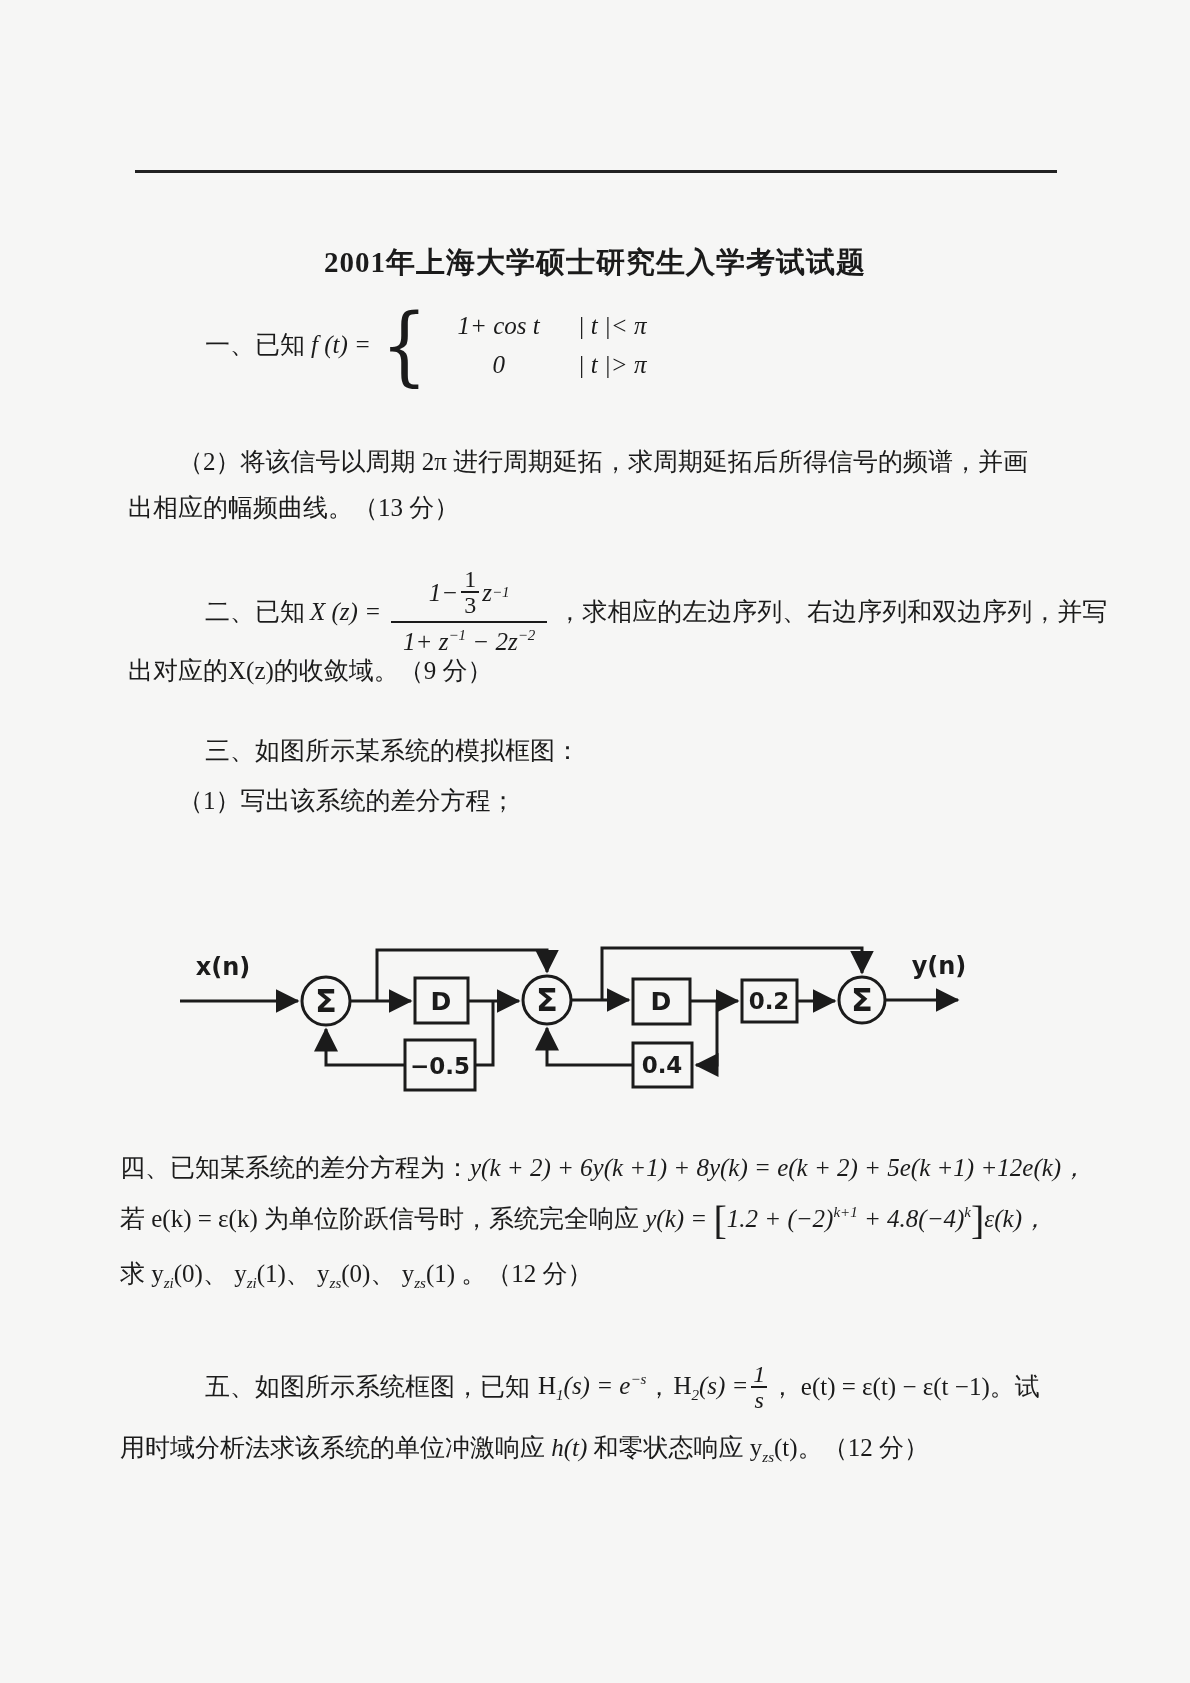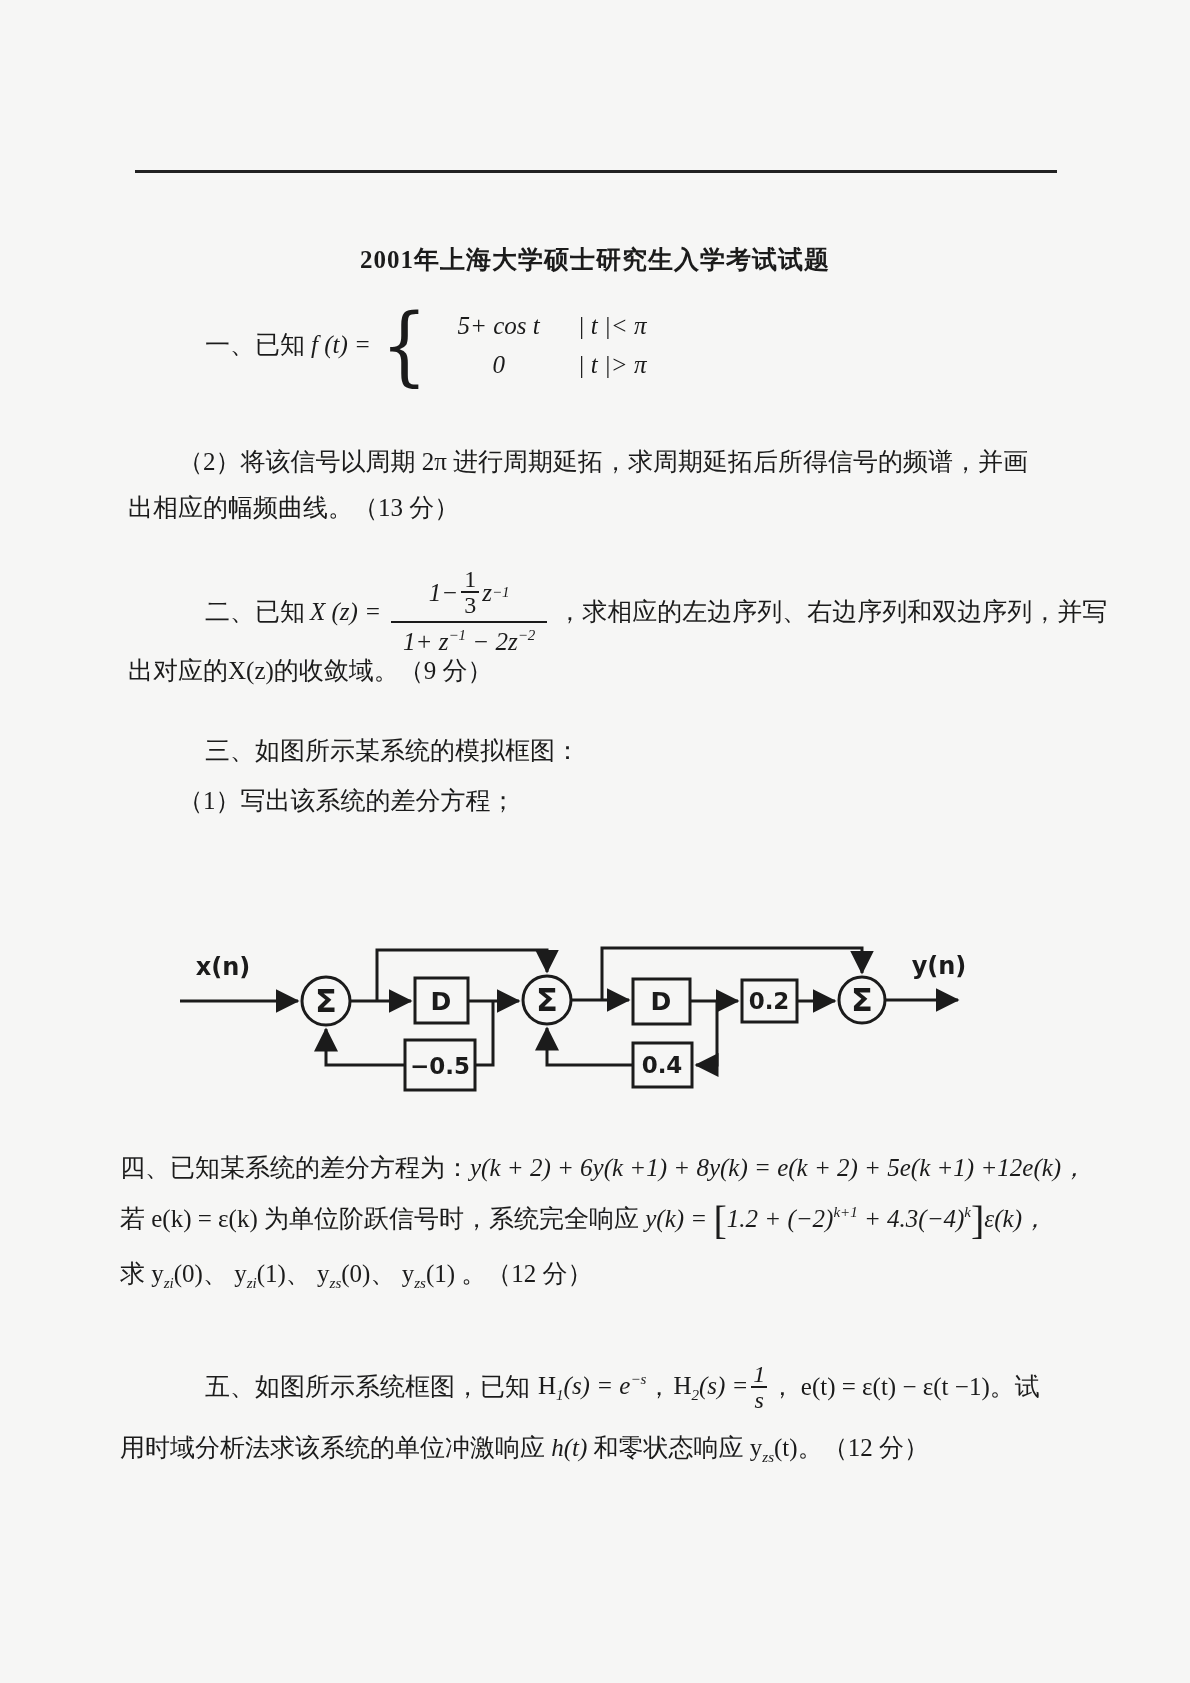--- a/index.html
+++ b/index.html
@@ -7,21 +7,21 @@
     width:1190px;height:1683px;position:relative;
     background:#f6f6f5;
     font-family:"Liberation Serif","DejaVu Serif",serif;
     color:#1b1b1b;
     overflow:hidden;
   }
   .page{position:absolute;inset:0;}
   .rule{position:absolute;top:170px;left:135px;width:922px;height:3px;background:#222;}
   .title{
     position:absolute;top:243px;left:0;width:100%;
-    text-align:center;font-size:25px;font-weight:bold;letter-spacing:1px;
+    text-align:center;font-size:29px;font-weight:bold;letter-spacing:1px;
   }
   .line{position:absolute;font-size:25px;white-space:nowrap;line-height:1.25;}
   .mrow{display:flex;align-items:center;}
   .math{font-family:"Liberation Serif","DejaVu Serif",serif;font-style:italic;}
   .rm{font-style:normal;}
   .sup{font-size:15px;vertical-align:10px;font-style:italic;}
   .sub{font-size:15px;vertical-align:-6px;font-style:italic;}
   .brace{
     display:inline-block;font-family:"DejaVu Serif",serif;
     font-size:86px;font-weight:200;line-height:80px;
@@ -47,21 +47,21 @@
   <div class="rule"></div>
 
   <div class="title">2001年上海大学硕士研究生入学考试试题</div>
 
   <div class="line mrow" style="top:305px;left:205px;">
     <span>一、已知</span>
     <span class="math" style="margin-left:6px;text-align:right;">f (t) =</span>
     <span class="brace">{</span>
     <span class="cases">
       <span class="caserow">
-        <span class="caseval math">5+ cos t</span>
+        <span class="caseval math">1+ cos t</span>
         <span class="casecond math">| t |&lt; π</span>
       </span>
       <span class="caserow">
         <span class="caseval math">0</span>
         <span class="casecond math">| t |&gt; π</span>
       </span>
     </span>
   </div>
   <div class="line" style="top:446px;left:178px;">（2）将该信号以周期 2π 进行周期延拓，求周期延拓后所得信号的频谱，并画</div>
   <div class="line" style="top:492px;left:128px;">出相应的幅频曲线。（13 分）</div>
@@ -143,21 +143,21 @@
       <text x="619" y="79" font-size="23" font-weight="bold">0.2</text>
       <text x="512" y="143" font-size="23" font-weight="bold">0.4</text>
     </g>
   </svg>
 
   <div class="line" style="top:1152px;left:120px;">
     <span>四、已知某系统的差分方程为：</span><span class="math">y(k + 2) + 6y(k +1) + 8y(k) = e(k + 2) + 5e(k +1) +12e(k)，</span>
   </div>
   <div class="line" style="top:1203px;left:120px;">
     <span>若 e(k) = ε(k) 为单位阶跃信号时，系统完全响应 </span><span class="math">y(k) =</span>
-    <span class="math bigbr">[</span><span class="math">1.2 + (−2)</span><span class="sup">k+1</span><span class="math"> + 4.3(−4)</span><span class="sup">k</span><span class="math bigbr">]</span><span class="math">ε(k)，</span>
+    <span class="math bigbr">[</span><span class="math">1.2 + (−2)</span><span class="sup">k+1</span><span class="math"> + 4.8(−4)</span><span class="sup">k</span><span class="math bigbr">]</span><span class="math">ε(k)，</span>
   </div>
   <div class="line" style="top:1258px;left:120px;">
     <span>求 </span><span class="math rm"><span>y</span><span class="sub">zi</span><span>(0)、</span></span>
     <span class="math rm"><span>y</span><span class="sub">zi</span><span>(1)、</span></span>
     <span class="math rm"><span>y</span><span class="sub">zs</span><span>(0)、</span></span>
     <span class="math rm"><span>y</span><span class="sub">zs</span><span>(1)</span></span>
     <span>。（12 分）</span>
   </div>
 
   <div class="line mrow" style="top:1352px;left:205px;height:70px;">

